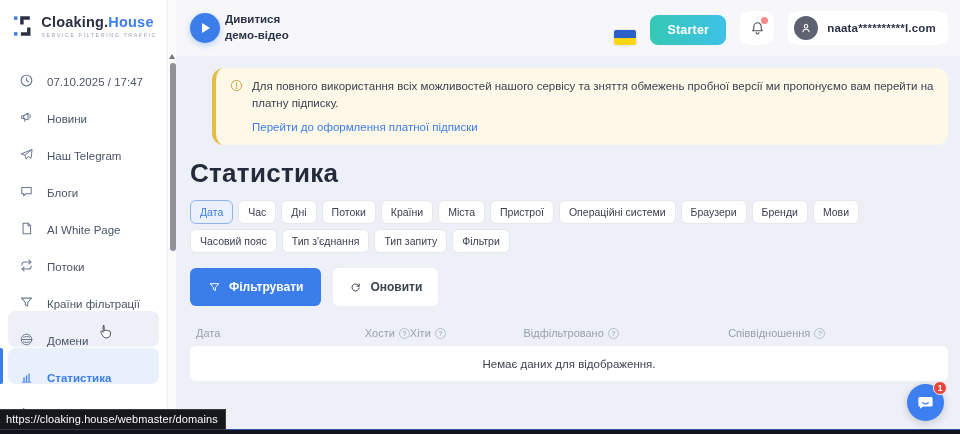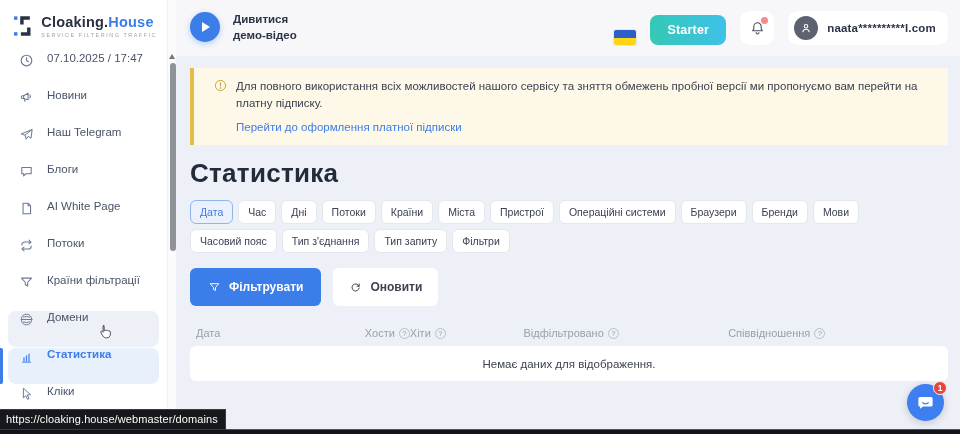--- a/index.html
+++ b/index.html
@@ -7,58 +7,58 @@
   body { font-family:"Liberation Sans","DejaVu Sans",sans-serif; }
   .app { position:relative; width:960px; height:434px; background:#edf0f6; overflow:hidden; }
 
   
   .sidebar { position:absolute; left:0; top:0; width:167px; height:434px; background:#ffffff; z-index:5; }
   .logo-row { display:flex; align-items:center; gap:8px; padding:12px 10px 10px 14px; }
   .logo-text .logo-line1 { font-size:14.5px; font-weight:bold; color:#2b3144; letter-spacing:.2px; }
   .logo-text .blue { color:#3b7de9; }
   .logo-sub { font-size:5.4px; color:#9aa3b2; letter-spacing:1.55px; margin-top:2px; white-space:nowrap; }
   .nav { padding:2px 8px 0 8px; }
-  .nav-item { position:relative; display:flex; align-items:flex-start; gap:13px; height:36px; margin-bottom:1px;
+  .nav-item { position:relative; display:flex; align-items:flex-end; gap:13px; height:36px; margin-bottom:1px;
               padding:0 10px; border-radius:8px; font-size:11.5px; color:#4a5468; cursor:pointer; }
   .nav-item .nicon { width:16px; height:16px; flex:0 0 16px; color:#6c7a94; display:flex; align-items:center; justify-content:center; }
   .nav-item.hovered { background:#edf0f7; }
   .nav-item.active { background:#e8f0fc; color:#3b7de9; font-weight:bold; }
   .nav-item.active .nicon { color:#3b7de9; }
   .nav-item.active::before { content:""; position:absolute; left:-8px; top:0; width:3px; height:36px; background:#3b7de9; border-radius:0 2px 2px 0; }
   .hand-cursor { position:absolute; left:88px; top:11px; width:17px; height:19px; z-index:9; }
 
   
   .sb-scroll { position:absolute; left:167px; top:0; width:9px; height:434px; background:#fbfbfc; border-left:1px solid #f0f0f2; z-index:6; }
   .sb-arrow-up, .sb-arrow-down { position:absolute; left:1px; width:0; height:0; border-left:3.5px solid transparent; border-right:3.5px solid transparent; }
   .sb-arrow-up { top:54px; border-bottom:5px solid #707680; }
   .sb-arrow-down { bottom:5px; border-top:5px solid #707680; }
   .sb-thumb { position:absolute; left:1.5px; top:63px; width:6px; height:188px; background:#8f9399; border-radius:3px; }
 
   
   .main { position:absolute; left:176px; top:0; right:0; bottom:0; }
   .topbar { height:56px; background:#f7f7fa; display:flex; align-items:center; padding:0 12px 0 14px; }
-  .demo-btn { display:flex; align-items:flex-start; gap:13px; cursor:pointer; }
+  .demo-btn { display:flex; align-items:center; gap:5px; cursor:pointer; }
   .play-circle { width:30px; height:30px; border-radius:50%; background:#3b7de9; display:flex; align-items:center; justify-content:center; box-shadow:0 2px 6px rgba(59,125,233,.35); }
   .play-tri { width:0; height:0; border-top:5px solid transparent; border-bottom:5px solid transparent; border-left:8px solid #fff; margin-left:2px; }
   .demo-label { font-size:11.5px; font-weight:bold; color:#2b3346; line-height:1.35; }
   .topbar-right { margin-left:auto; display:flex; align-items:flex-end; gap:14px; }
   .flag { width:22px; height:15px; border-radius:2px; overflow:hidden; cursor:pointer; box-shadow:0 0 0 1px rgba(0,0,0,.06); }
   .flag .f-top { height:50%; background:#2d5fc9; }
   .flag .f-bot { height:50%; background:#ffd615; }
   .starter-btn { background:linear-gradient(90deg,#35c8b5,#3ec1e8); color:#fff; font-weight:bold; font-size:12.5px;
                  border:none; border-radius:8px; padding:8px 17px; cursor:pointer; letter-spacing:.2px; }
   .bell-box { position:relative; width:34px; height:34px; background:#fff; border-radius:10px; display:flex; align-items:center; justify-content:center; cursor:pointer; }
   .bell-dot { position:absolute; top:6px; right:6px; width:7px; height:7px; border-radius:50%; background:#f98a8a; }
   .account-pill { display:flex; align-items:center; gap:9px; background:#fff; border-radius:10px; padding:5px 12px 5px 6px; height:34px; cursor:pointer; }
   .avatar { width:24px; height:24px; border-radius:50%; background:#5d6170; display:flex; align-items:center; justify-content:center; }
   .account-email { font-size:11.5px; font-weight:bold; color:#2b3346; letter-spacing:.2px; }
 
   .content { padding:12px 12px 0 14px; }
   
-  .banner { background:#fdf8e8; border-left:4px solid #e3bc4a; border-radius:0; padding:10px 14px 12px 20px; }
+  .banner { background:#fdf8e8; border-left:4px solid #e3bc4a; border-radius:12px; padding:10px 14px 12px 14px;margin-left:22px; }
   .banner-row { display:flex; gap:9px; }
   .warn-icon { flex:0 0 13px; margin-top:1px; }
   .banner-text { font-size:11.5px; color:#3c4250; line-height:1.45; max-width:730px; }
   .banner-link { display:block; margin:10px 0 0 22px; font-size:11.5px; color:#3b7de9; text-decoration:none; cursor:pointer; }
 
   .page-title { margin-top:13px; font-size:26px; font-weight:800; color:#232b3b; letter-spacing:.3px; }
 
   .tabs { display:flex; flex-wrap:wrap; gap:5px; margin-top:11px; max-width:745px; }
   .tab { background:#fff; border:1px solid #e4e7ee; border-radius:6px; padding:5px 9px; font-size:10.5px; color:#3a4152; cursor:pointer; white-space:nowrap; }
   .tab.active { background:#eaf1fd; border-color:#8fb5ec; color:#3b7de9; }

